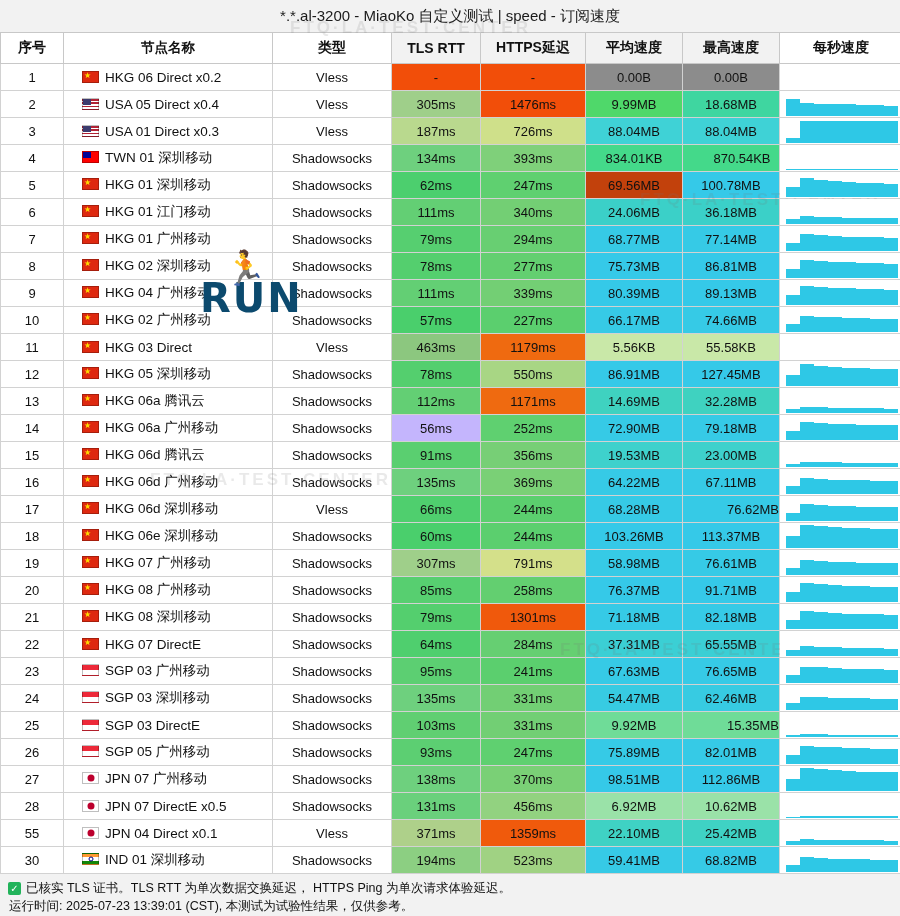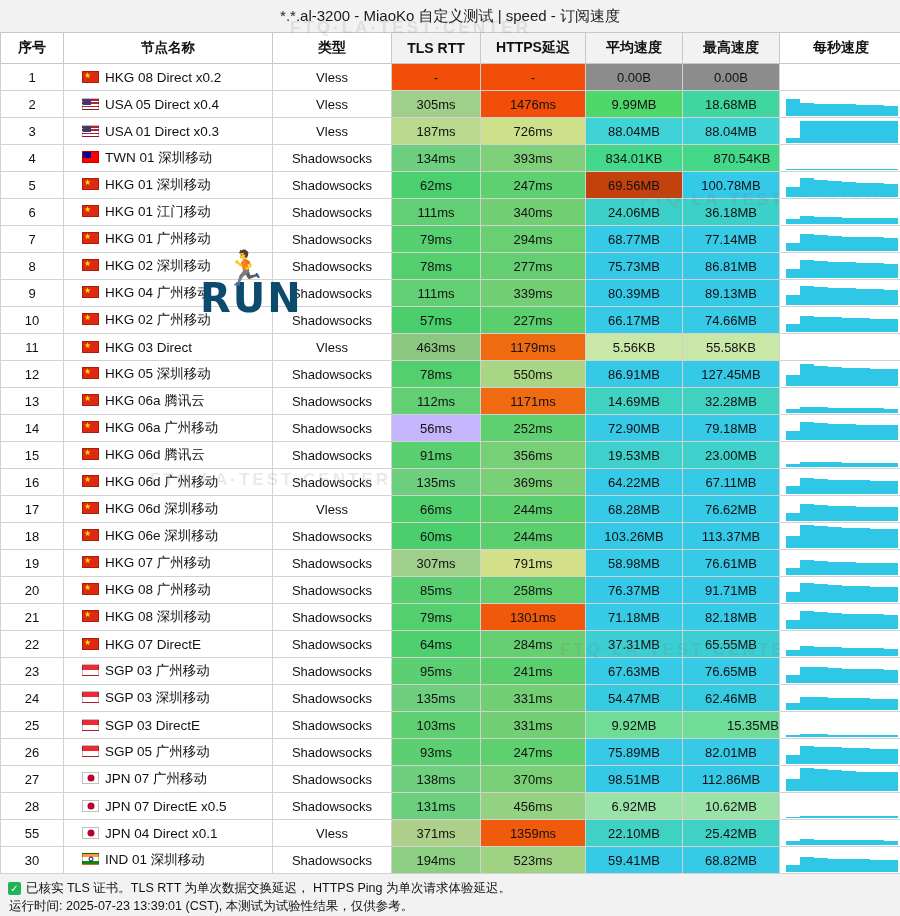--- a/index.html
+++ b/index.html
@@ -111,21 +111,21 @@
       <th class="c-tls">TLS RTT</th>
       <th class="c-https">HTTPS延迟</th>
       <th class="c-avg">平均速度</th>
       <th class="c-max">最高速度</th>
       <th class="c-bar">每秒速度</th>
     </tr>
   </thead>
   <tbody id="tbody">
       <tr>
         <td class="c-idx">1</td>
-        <td class="c-name"><span class="flag flag-cn"></span><span>HKG 08 Direct x0.2</span></td>
+        <td class="c-name"><span class="flag flag-cn"></span><span>HKG 06 Direct x0.2</span></td>
         <td class="c-type">Vless</td>
         <td class="c-tls" style="background: rgb(242, 78, 9);">-</td>
         <td class="c-https" style="background: rgb(242, 78, 9);">-</td>
         <td class="c-avg" style="background: rgb(140, 140, 140);">0.00B</td>
         <td class="c-max" style="background: rgb(140, 140, 140);">0.00B</td>
         <td class="c-bar">
           <div class="bars"></div>
         </td>
       </tr>
       <tr>
@@ -434,21 +434,21 @@
           </div>
         </td>
       </tr>
       <tr>
         <td class="c-idx">17</td>
         <td class="c-name"><span class="flag flag-cn"></span><span>HKG 06d 深圳移动</span></td>
         <td class="c-type">Vless</td>
         <td class="c-tls" style="background: rgb(79, 207, 110);">66ms</td>
         <td class="c-https" style="background: rgb(91, 207, 110);">244ms</td>
         <td class="c-avg" style="background: rgb(54, 202, 230);">68.28MB</td>
-        <td class="c-max" style="background: rgb(54, 202, 230);">76.62MB</td>
+        <td class="c-max" style="background: rgb(54, 202, 230); text-align: right;">76.62MB</td>
         <td class="c-bar">
           <div class="bars">
             <i style="height: 35%;"></i>
             <i style="height: 70%;"></i>
             <i style="height: 66%;"></i>
             <i style="height: 63%;"></i>
             <i style="height: 61%;"></i>
             <i style="height: 59%;"></i>
             <i style="height: 58%;"></i>
             <i style="height: 57%;"></i>

